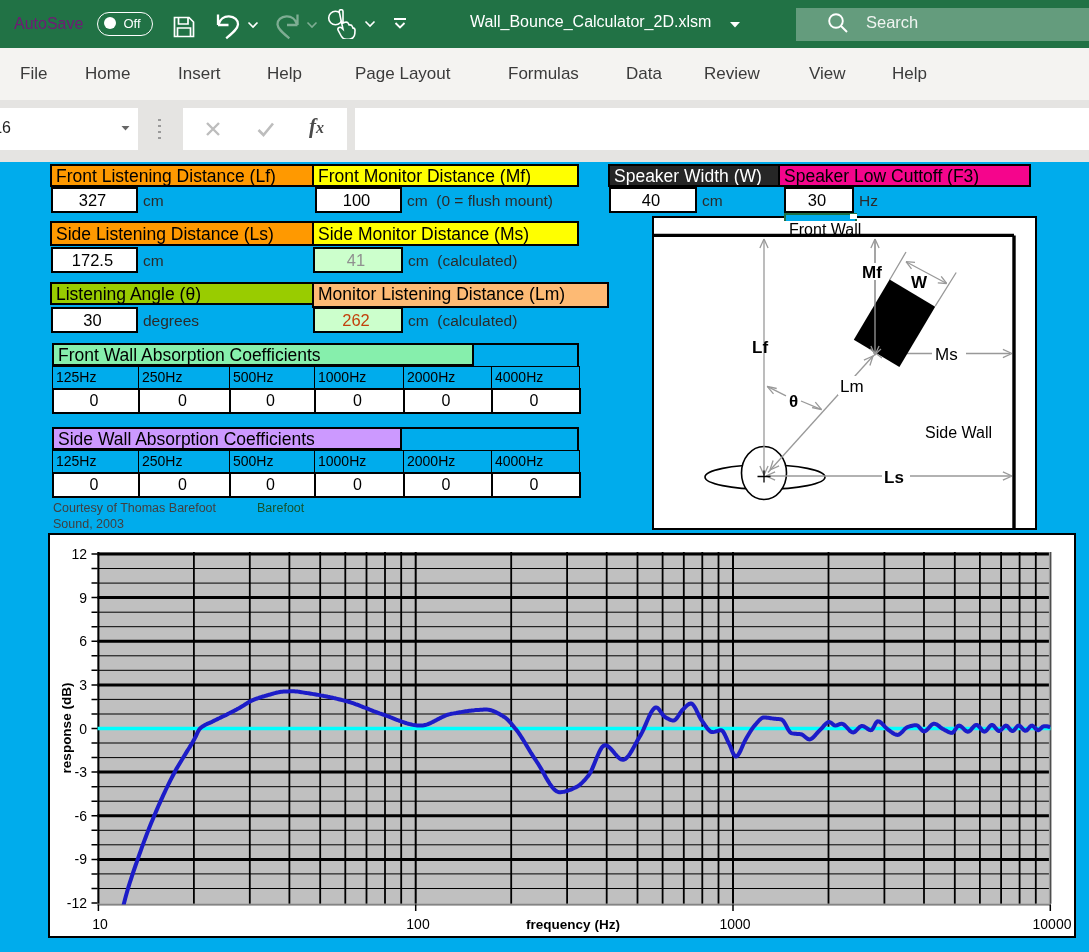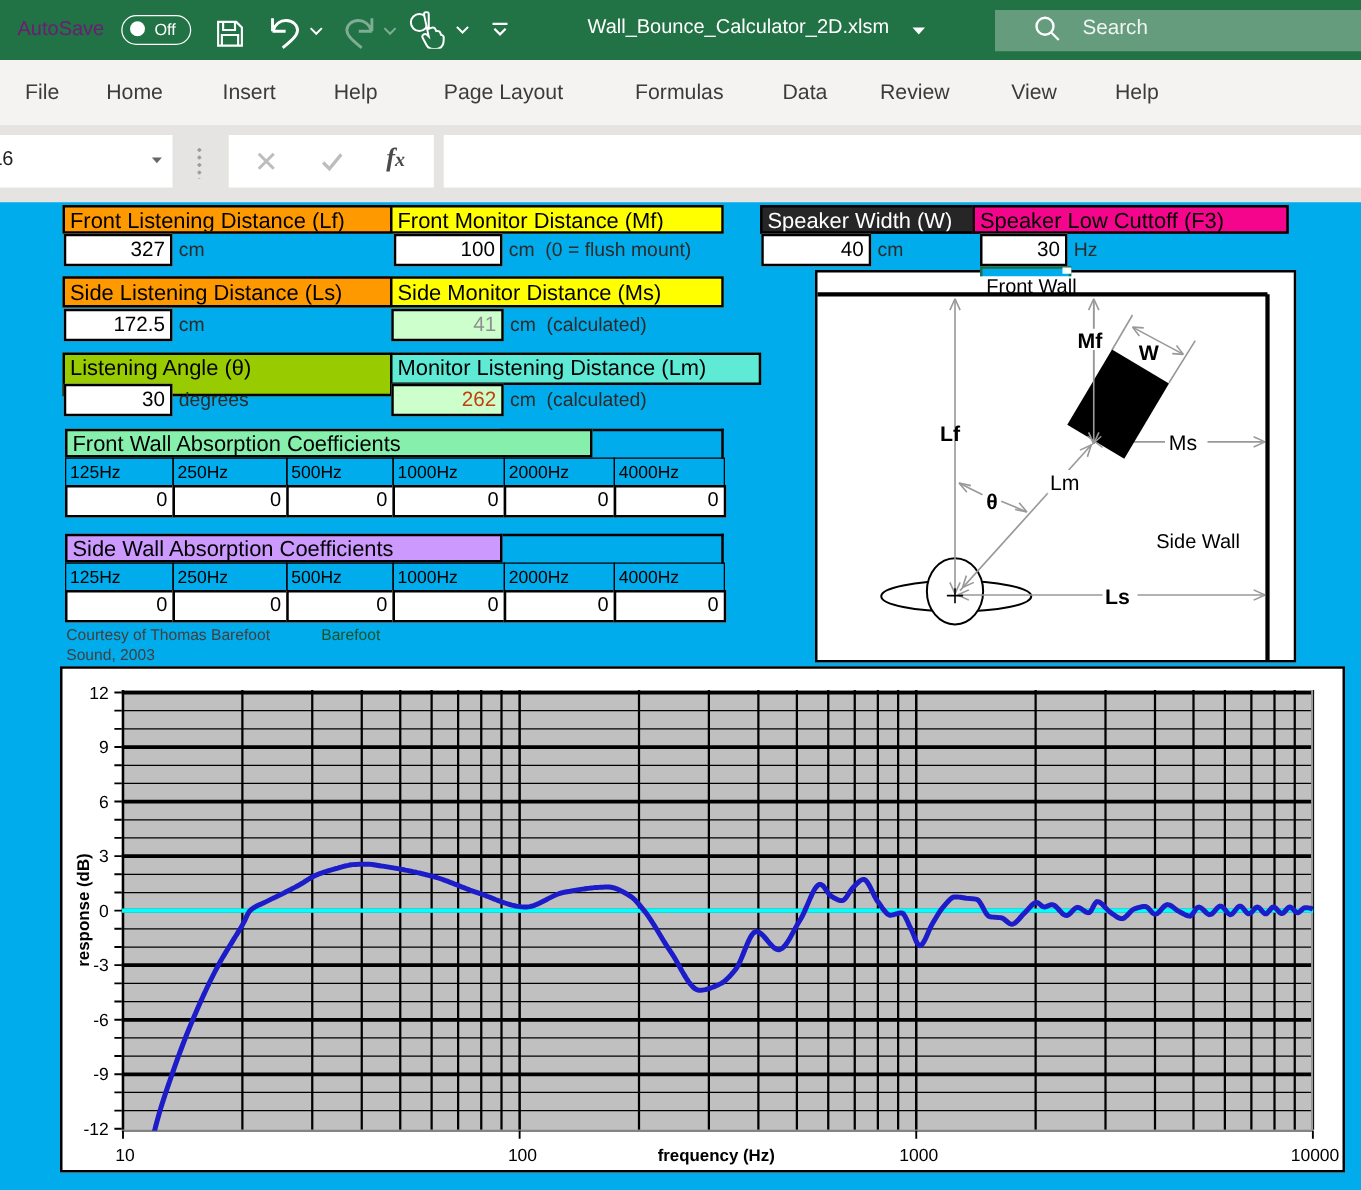--- a/index.html
+++ b/index.html
@@ -1,18 +1,18 @@
 <!DOCTYPE html>
 <html><head><meta charset="utf-8">
 <style>
 *{margin:0;padding:0;box-sizing:border-box}
 body{width:1089px;height:952px;position:relative;font-family:"Liberation Sans",sans-serif;overflow:hidden;background:#00ACEC}
 .abs{position:absolute}
 .hdr{position:absolute;border:2.4px solid #000;font-size:17.5px;line-height:20px;padding-left:4px;white-space:nowrap;overflow:hidden}
-.val{position:absolute;border:2.4px solid #000;background:#fff;font-size:16.5px;text-align:right;padding-right:4px;white-space:nowrap}
+.val{position:absolute;border:2.4px solid #000;background:#fff;font-size:16.5px;text-align:center;padding-right:4px;white-space:nowrap}
 .lab{position:absolute;font-size:15.5px;color:#2b2b2b;white-space:nowrap;top:0}
 .cell{position:absolute;border:1px solid #000;font-size:14px;padding-left:3px;white-space:nowrap;overflow:hidden}
 </style></head>
 <body>
 
 <div class="abs" style="left:0;top:0;width:1089px;height:48px;background:#217245"></div>
 <div class="abs" style="left:14px;top:15px;color:#701a75;font-size:16px">AutoSave</div>
 <div class="abs" style="left:96.5px;top:11.5px;width:56px;height:24px;border:1.6px solid #fff;border-radius:12px">
   <div class="abs" style="left:6px;top:4.2px;width:12.5px;height:12.5px;border-radius:50%;background:#fff"></div>
   <div class="abs" style="left:26px;top:3px;color:#fff;font-size:13px">Off</div>
@@ -100,22 +100,22 @@
 <div class="val" style="left:784px;top:187px;width:70px;height:26px;line-height:23px">30</div>
 <div class="lab" style="left:859px;top:192px">Hz</div>
 
 <div class="hdr" style="left:50px;top:221px;width:264px;height:25px;background:#FF9900;line-height:22px">Side Listening Distance (Ls)</div>
 <div class="hdr" style="left:312px;top:221px;width:267px;height:25px;background:#FFFF00;line-height:22px">Side Monitor Distance (Ms)</div>
 <div class="val" style="left:51px;top:247px;width:87px;height:26px;line-height:23px">172.5</div>
 <div class="lab" style="left:143px;top:252px">cm</div>
 <div class="val" style="left:313px;top:247px;width:90px;height:26px;line-height:23px;background:#CCFFCC;color:#909090">41</div>
 <div class="lab" style="left:408px;top:252px">cm&nbsp; (calculated)</div>
 
-<div class="hdr" style="left:50px;top:282px;width:264px;height:35px;background:#99CC00">Listening Angle (θ)</div>
-<div class="hdr" style="left:312px;top:282px;width:297px;height:26px;background:#5eead4">Monitor Listening Distance (Lm)</div>
+<div class="hdr" style="left:50px;top:282px;width:264px;height:23px;background:#99CC00">Listening Angle (θ)</div>
+<div class="hdr" style="left:312px;top:282px;width:297px;height:26px;background:#fdba74">Monitor Listening Distance (Lm)</div>
 <div class="val" style="left:51px;top:307px;width:87px;height:26px;line-height:23px">30</div>
 <div class="lab" style="left:143px;top:312px">degrees</div>
 <div class="val" style="left:313px;top:307px;width:90px;height:26px;line-height:23px;background:#CCFFCC;color:#c2410c">262</div>
 <div class="lab" style="left:408px;top:312px">cm&nbsp; (calculated)</div>
 <div class="abs" style="left:400px;top:343px;width:179px;height:24px;border-top:2px solid #000;border-right:2px solid #000"></div>
 <div class="hdr" style="left:52px;top:343px;width:422px;height:23px;background:#86efac">Front Wall Absorption Coefficients</div>
 <div class="cell" style="left:52px;top:366px;width:87px;height:23px;line-height:21px">125Hz</div>
 <div class="val" style="left:52px;top:388px;width:88px;height:26px;line-height:22px;font-size:16px">0</div>
 <div class="cell" style="left:138px;top:366px;width:92px;height:23px;line-height:21px">250Hz</div>
 <div class="val" style="left:138px;top:388px;width:93px;height:26px;line-height:22px;font-size:16px">0</div>

